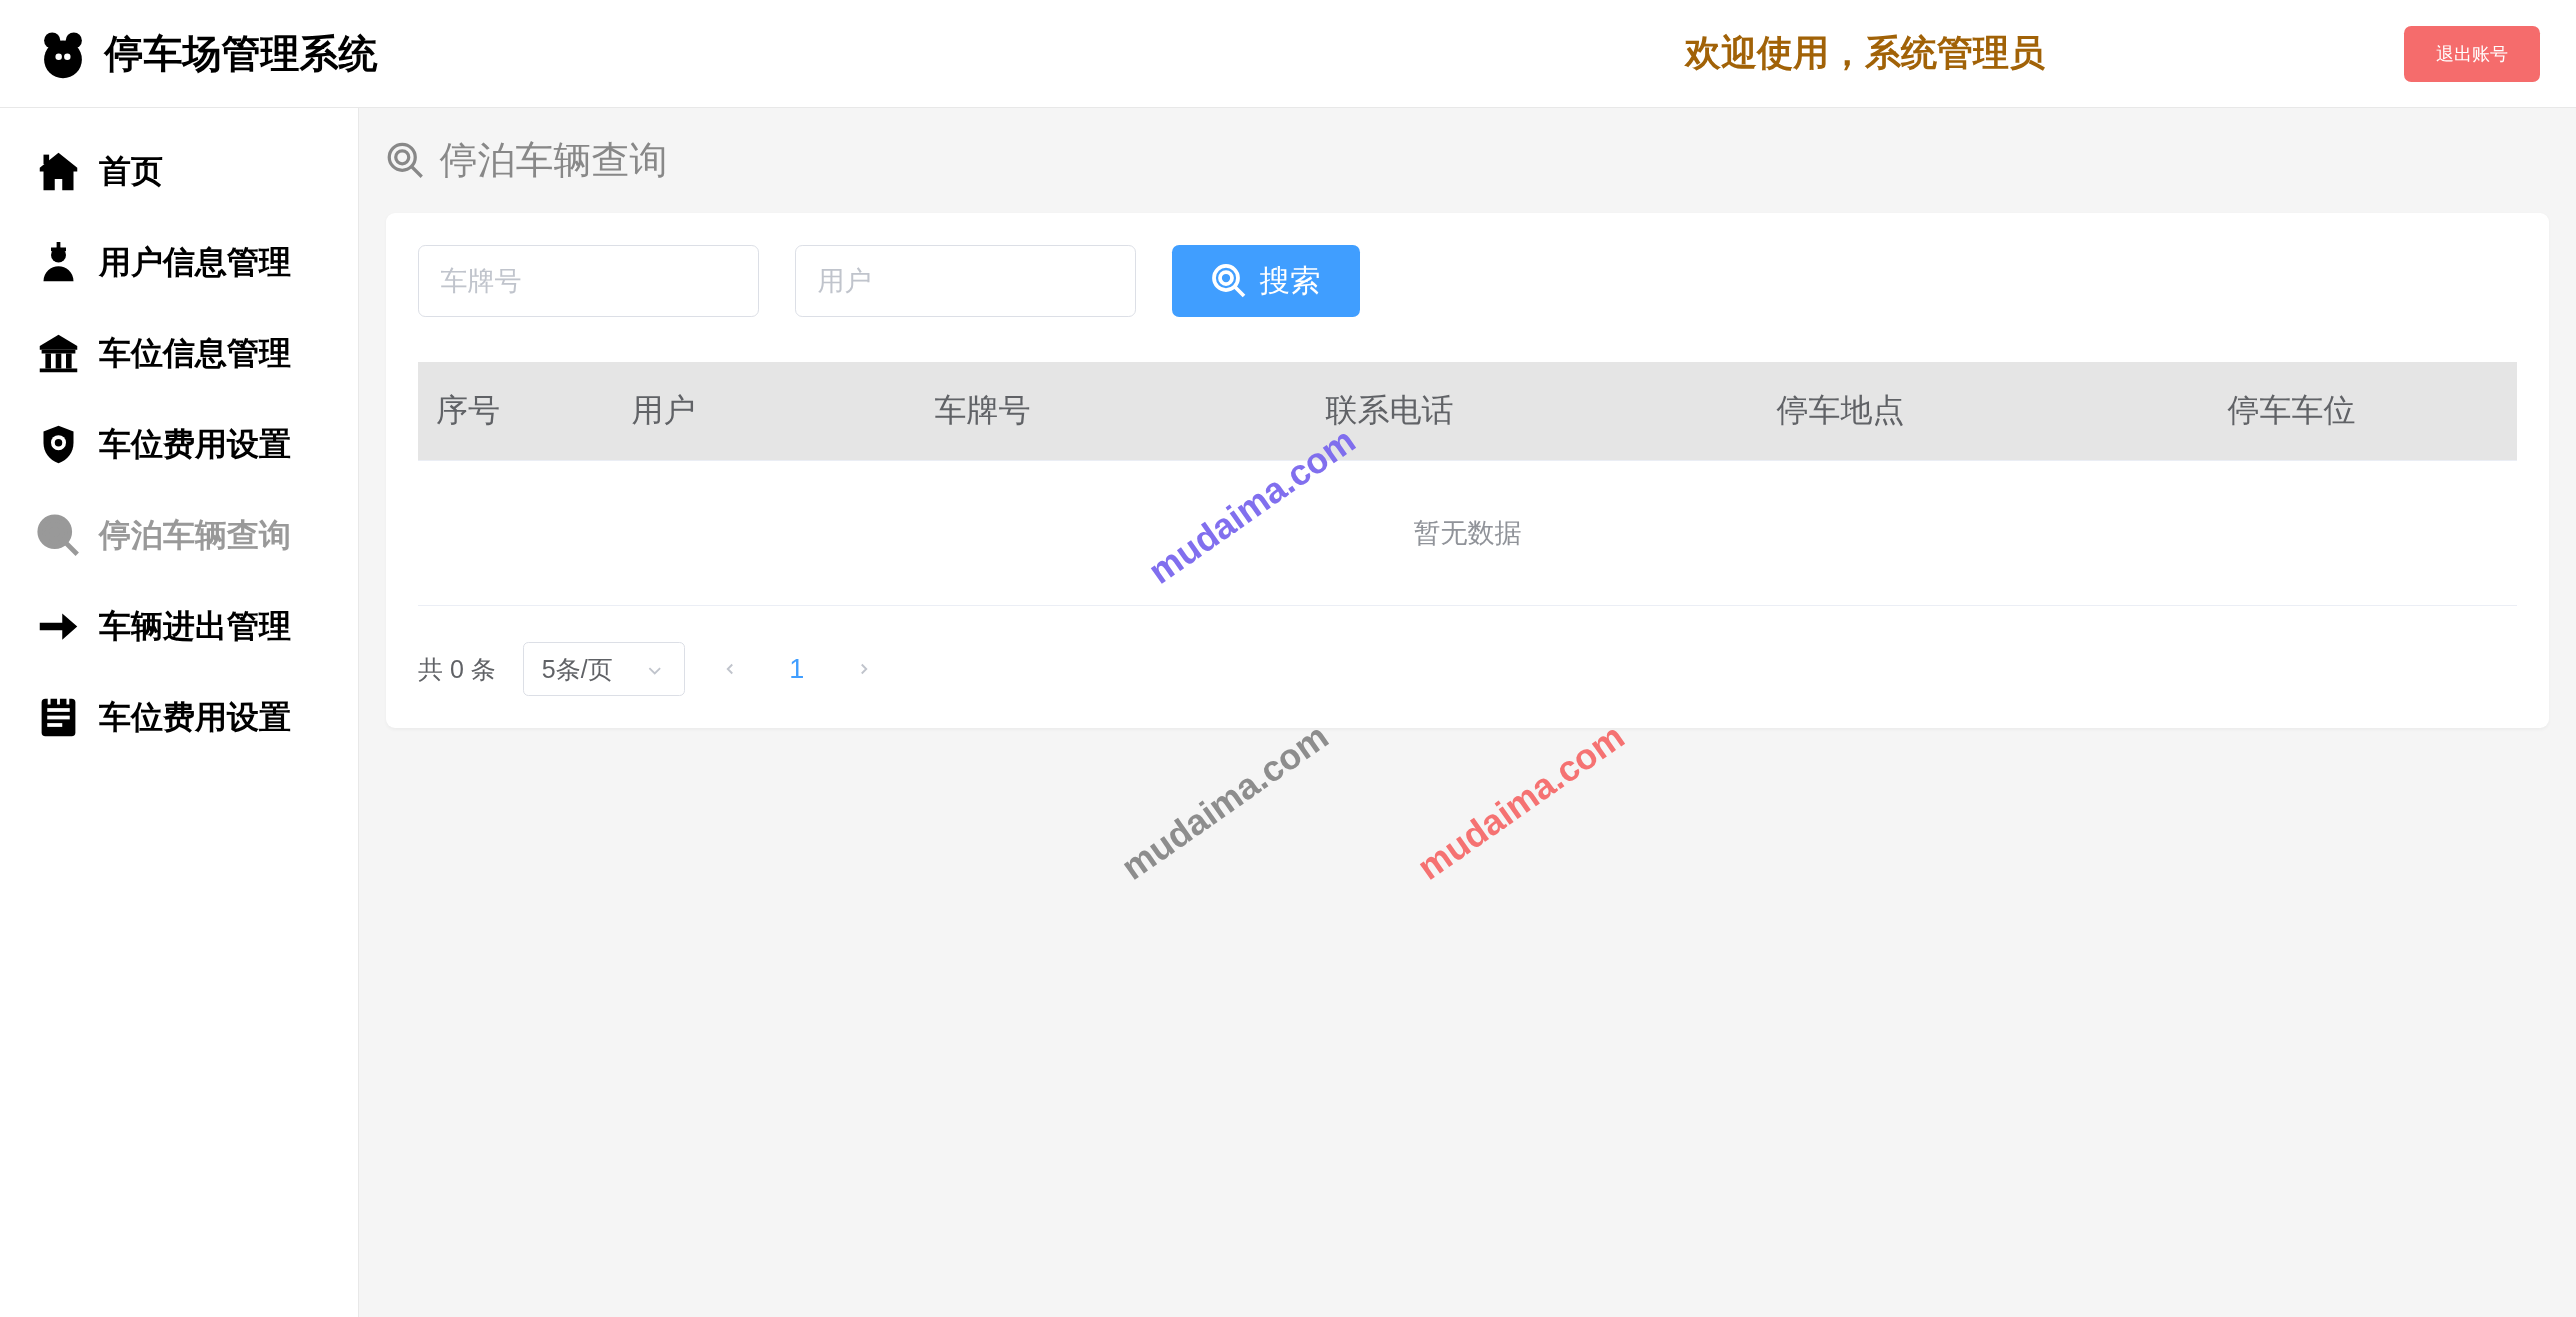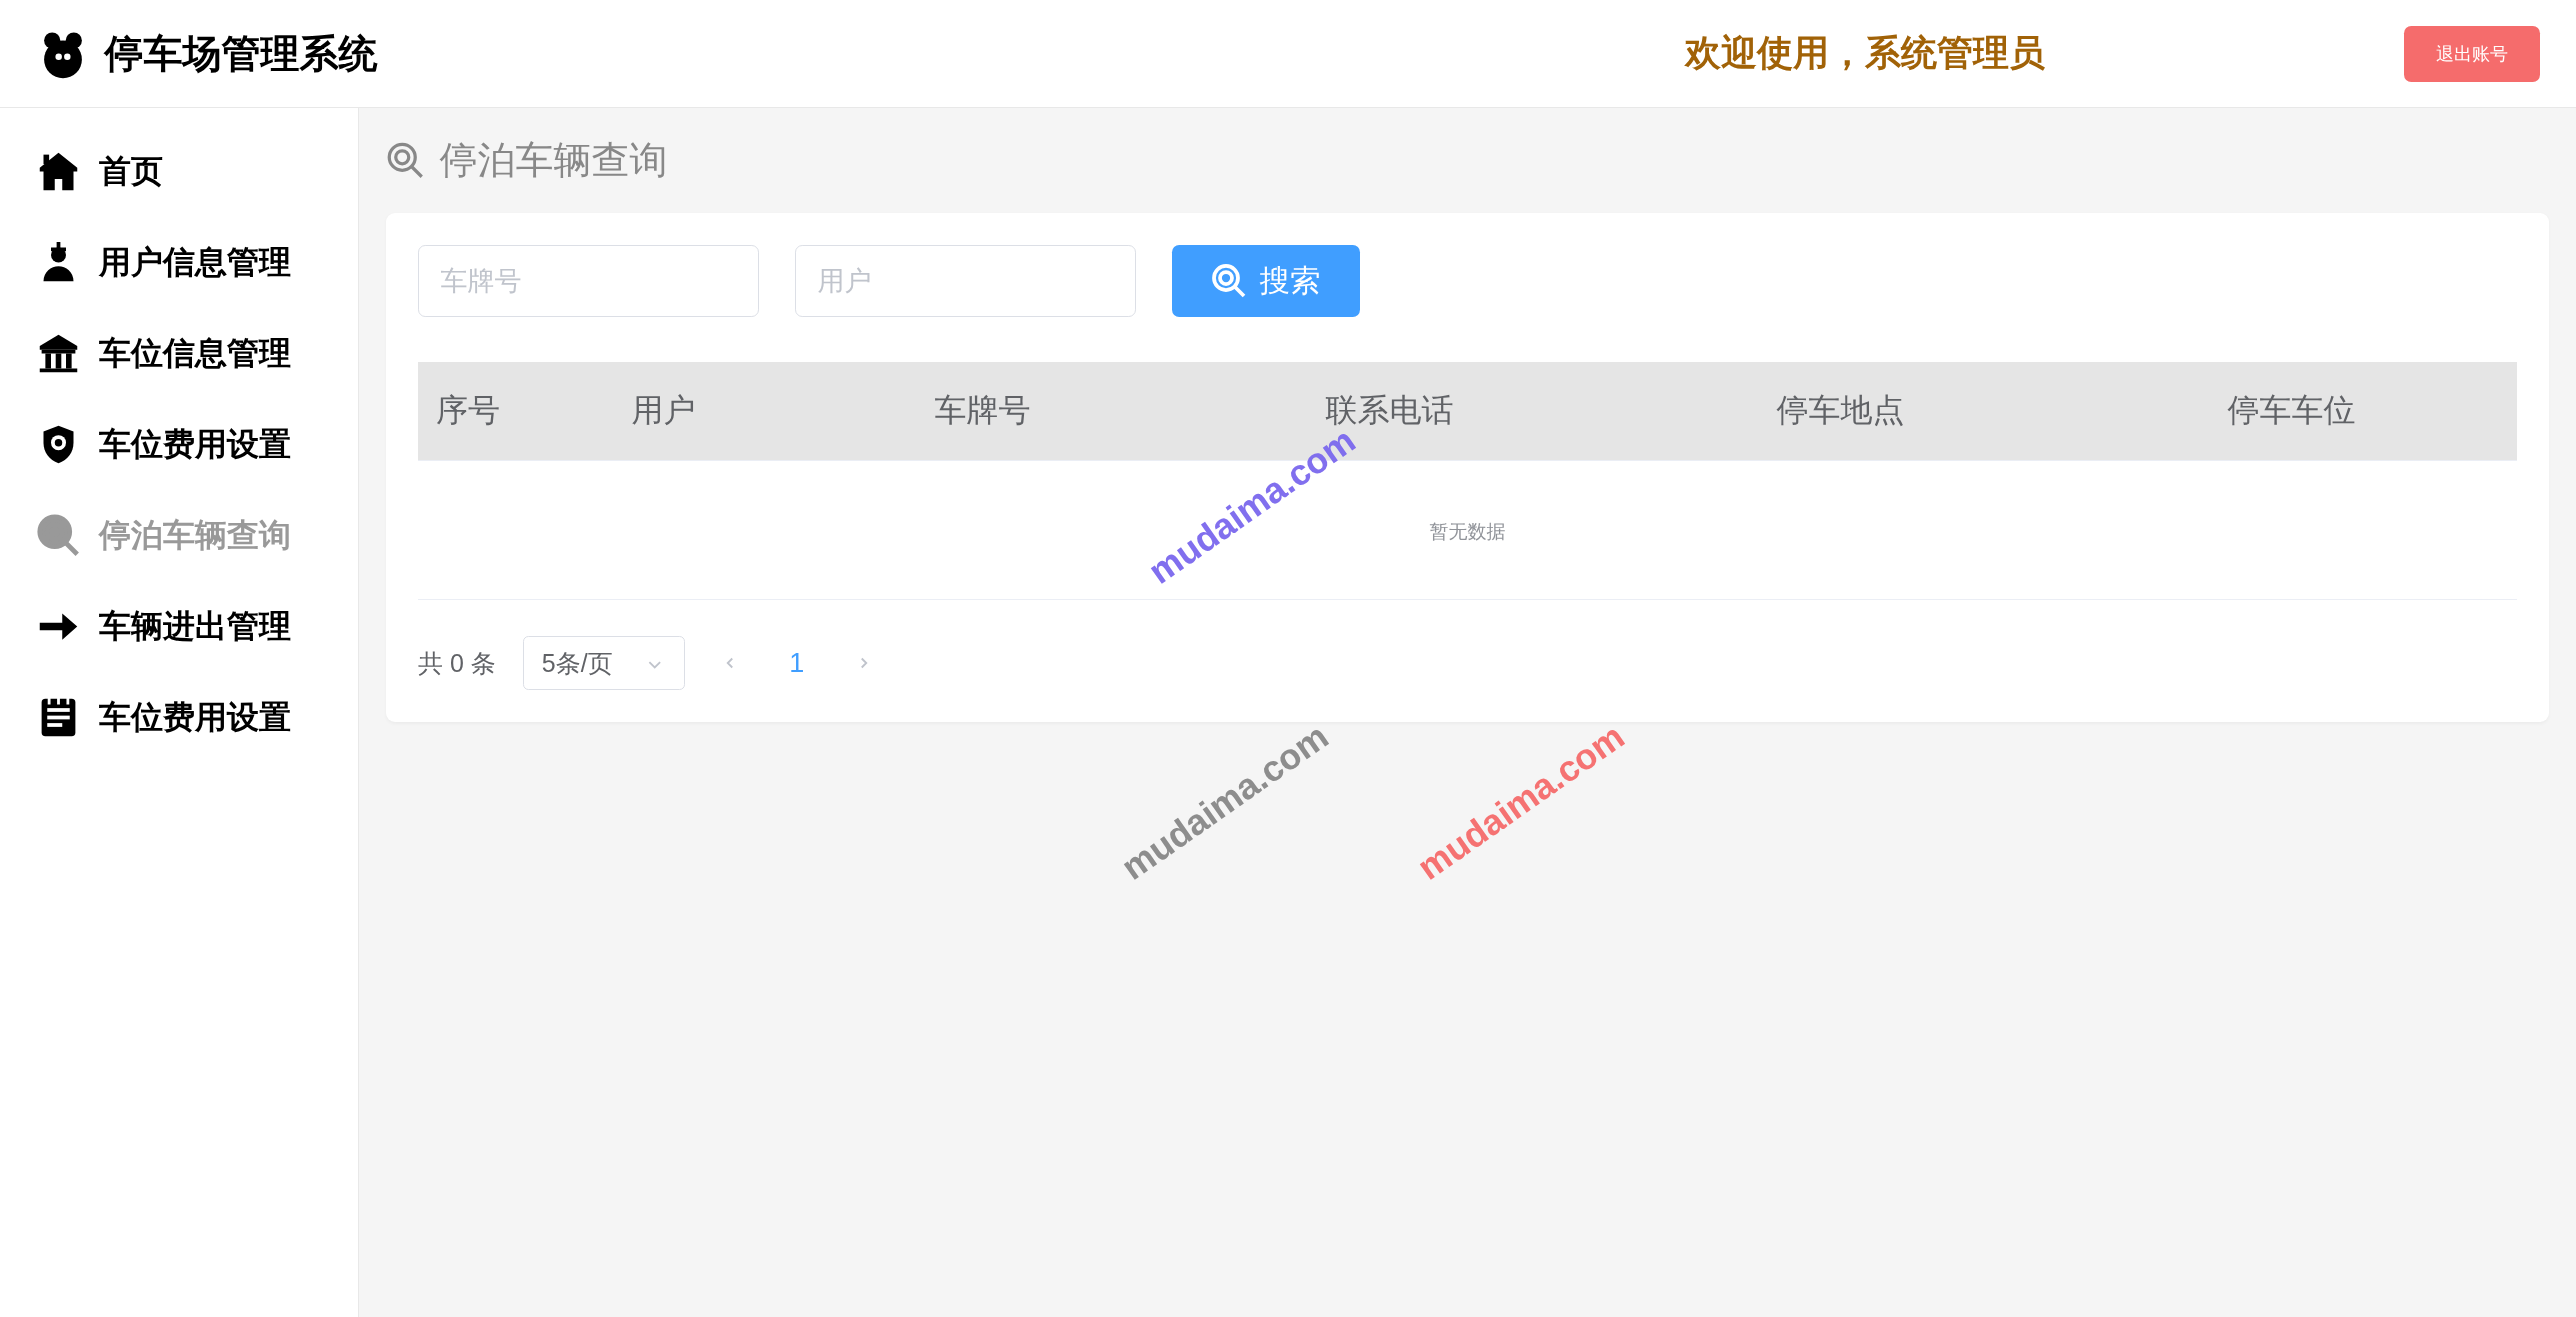--- a/index.html
+++ b/index.html
@@ -167,21 +167,21 @@
       text-align: left;
       width: 108px;
     }
     .table td {
       padding: 54px 18px;
       text-align: center;
       border-bottom: 0.9px solid #ebeef5;
     }
     .empty-text {
       color: #909399;
-      font-size: 19px;
+      font-size: 27px;
     }
     .pagination-row {
       display: flex;
       align-items: center;
       gap: 27px;
       margin-top: 36px;
     }
     .page-total {
       font-size: 25px;
       color: #606266;

